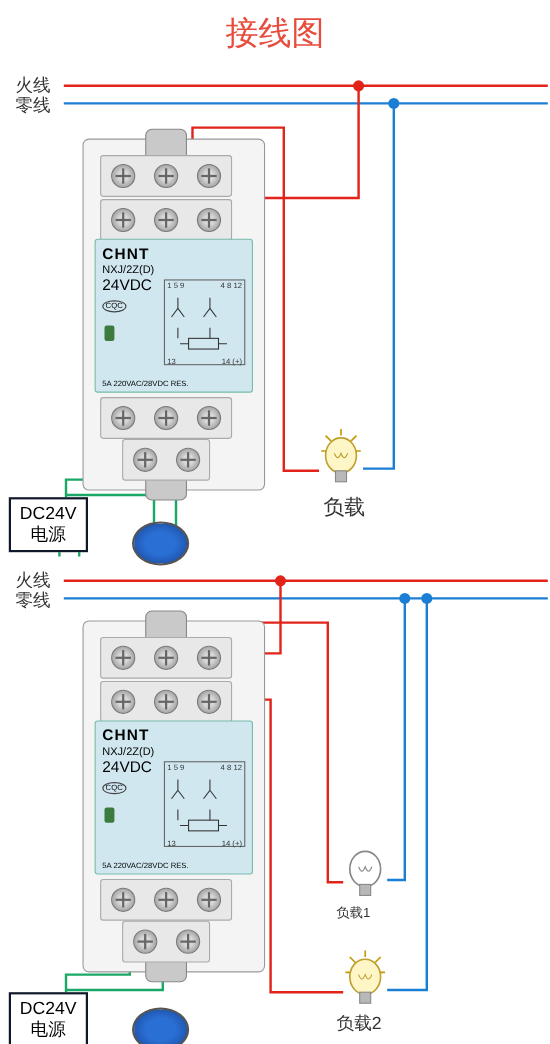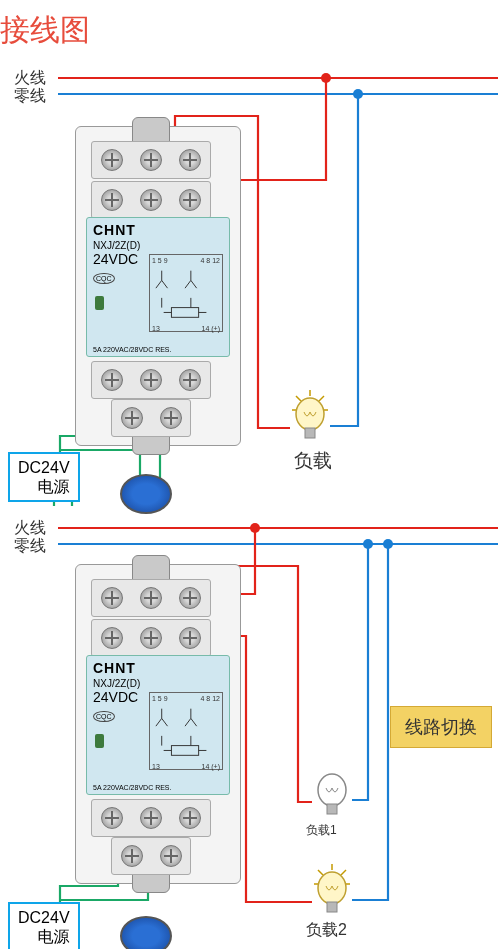--- a/index.html
+++ b/index.html
@@ -1,21 +1,21 @@
 <!DOCTYPE html>
 <html><head>
 <meta charset="utf-8">
 <style>
   *{box-sizing:border-box;margin:0;padding:0}
   body{width:500px;height:949px;background:#fff;font-family:"Microsoft YaHei",sans-serif;position:relative;overflow:hidden}
-  .title{text-align:left;font-size:30px;color:#e74c3c;padding:10px 0 5px;font-weight:500}
+  .title{text-align:center;font-size:30px;color:#e74c3c;padding:10px 0 5px;font-weight:500}
   .section{position:relative;height:450px}
   .label{position:absolute;font-size:16px;color:#333}
   .callout{position:absolute;background:#f3d264;border:1px solid #d4a935;padding:8px 14px;font-size:18px;color:#333}
-  .power-box{position:absolute;border:2px solid #0ea5e9;background:#fff;padding:4px 8px;font-size:16px;text-align:right;line-height:1.2}
+  .power-box{position:absolute;border:2px solid #0f172a;background:#fff;padding:4px 8px;font-size:16px;text-align:center;line-height:1.2}
   .relay-body{position:absolute;left:75px;top:70px;width:166px;height:320px;background:#f4f4f4;border:1px solid #999;border-radius:6px}
   .mount{position:absolute;width:38px;height:30px;background:#c9c9c9;border:1px solid #888;border-radius:6px;left:56px}
   .mount.top{top:-10px}.mount.bot{bottom:-10px}
   .terminal-block{position:absolute;left:15px;width:120px;height:38px;background:#e8e8e8;border:1px solid #aaa;display:flex;justify-content:space-around;align-items:center;border-radius:3px}
   .screw{width:22px;height:22px;border-radius:50%;background:radial-gradient(circle,#d8d8d8 30%,#a8a8a8 70%);border:1px solid #777;position:relative}
   .screw::after{content:"";position:absolute;top:50%;left:3px;right:3px;height:2px;background:#666;transform:translateY(-50%)}
   .screw::before{content:"";position:absolute;left:50%;top:3px;bottom:3px;width:2px;background:#666;transform:translateX(-50%)}
   .faceplate{position:absolute;top:90px;left:10px;right:10px;height:140px;background:#d0e7f0;border:1px solid #7ba;border-radius:3px;padding:4px 6px}
   .brand{font-weight:bold;font-size:14px;letter-spacing:1px}
   .model{font-size:10px;margin-top:2px}
@@ -143,21 +143,20 @@
 
     <path class="wire-blue" d="M368,38 V294 H352"></path>
     <path class="wire-blue" d="M388,38 V394 H352"></path>
 
     <path class="wire-green" d="M118,358 V380 H60 V410 M148,358 V394 H60 V428"></path>
   </svg>
 
   <span class="label line-label" style="left:14px;top:12px">火线</span>
   <span class="label line-label" style="left:14px;top:30px">零线</span>
 
-  <div class="callout" style="right:8px;top:200px">线路切换</div>
 
   <div class="relay-body" style="top:58px">
     <div class="mount top"></div>
     <div class="mount bot"></div>
     <div class="terminal-block" style="top:14px">
       <div class="screw"></div>
         <div class="screw"></div>
         <div class="screw"></div>
     </div>
     <div class="terminal-block" style="top:54px">

